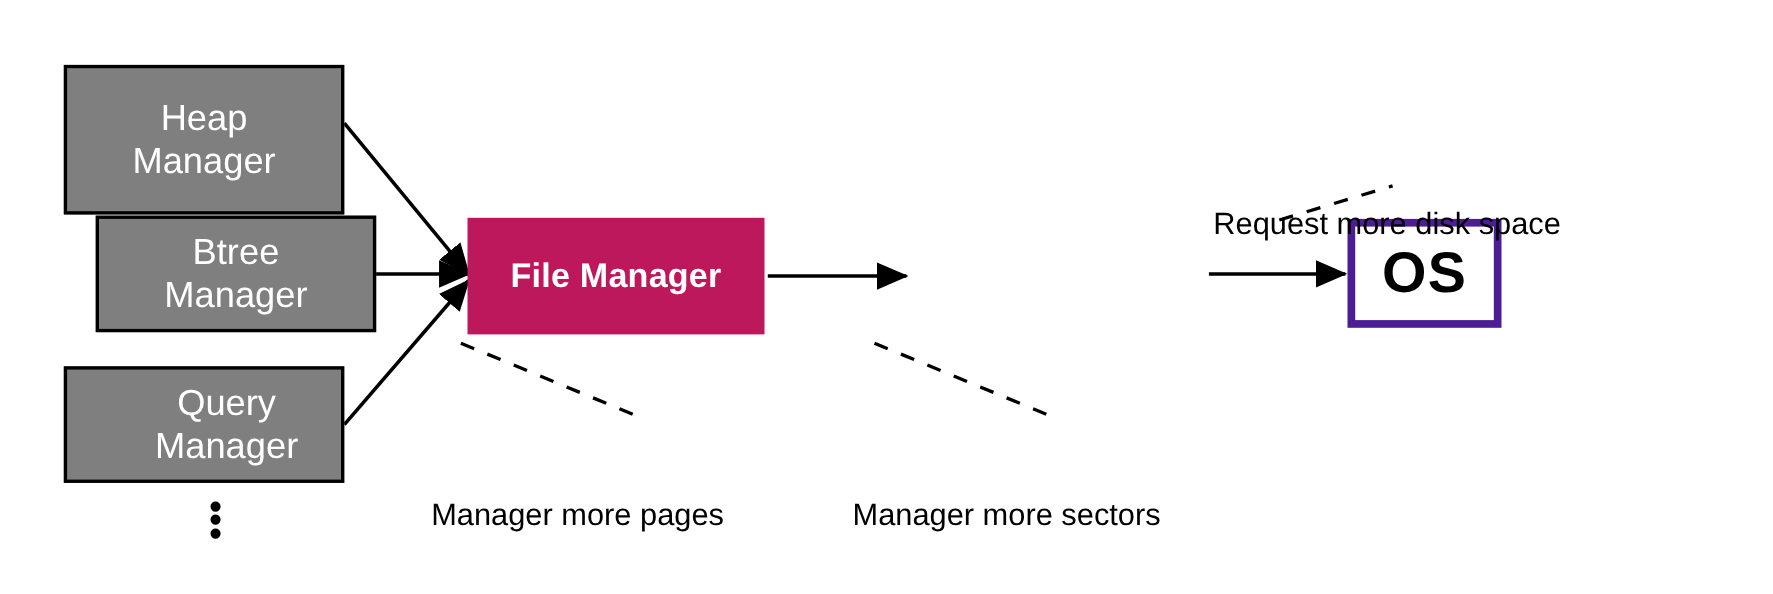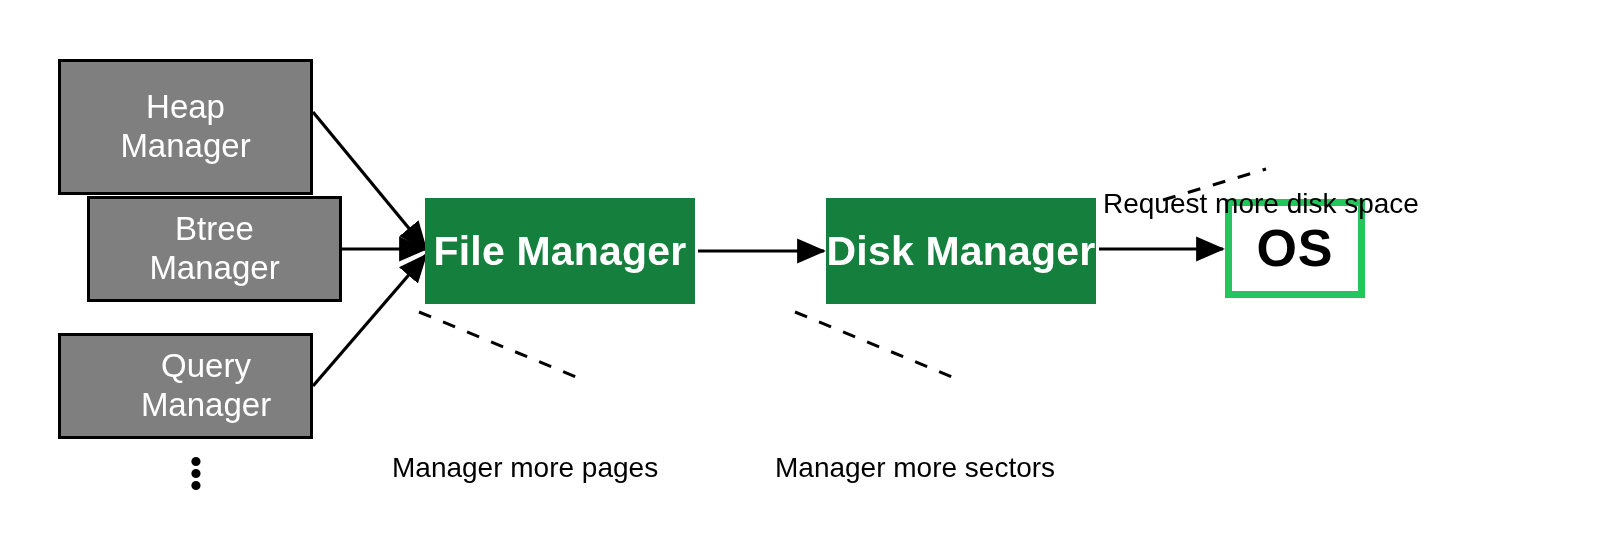--- a/index.html
+++ b/index.html
@@ -34,29 +34,29 @@
     line-height: 1.18;
   }
   .node-gray {
     background: #7f7f7f;
     border: 3px solid #000000;
     color: #ffffff;
     font-size: 33px;
     font-weight: 400;
   }
   .node-black {
-    background: #15803d;
+    background: #be185d;
     color: #ffffff;
-    font-size: 41px;
+    font-size: 31px;
     font-weight: bold;
     letter-spacing: 0.2px;
   }
   .node-outline {
     background: #ffffff;
-    border: 7px solid #22c55e;
+    border: 7px solid #4c1d95;
     color: #000000;
     font-size: 52px;
     font-weight: bold;
     letter-spacing: 1px;
   }
   .node-line { display: block; }
 
   
   #node-heap  { left: 58px;  top: 59px;  width: 255px; height: 136px; }
   #node-btree { left: 58px;  top: 196px; width: 255px; height: 106px; margin-left: 29px; }
@@ -143,23 +143,20 @@
   <div class="ellipsis">
     <span>•</span>
     <span>•</span>
     <span>•</span>
   </div>
 
   <div class="node node-black" id="node-file">
     <span class="node-line">File Manager</span>
   </div>
 
-  <div class="node node-black" id="node-disk">
-    <span class="node-line">Disk Manager</span>
-  </div>
 
   <div class="node node-outline" id="node-os">
     <span class="node-line">OS</span>
   </div>
 
   <div class="caption" id="caption-pages">
     <span class="cap-line">Manager more pages</span>
     
   </div>
 

